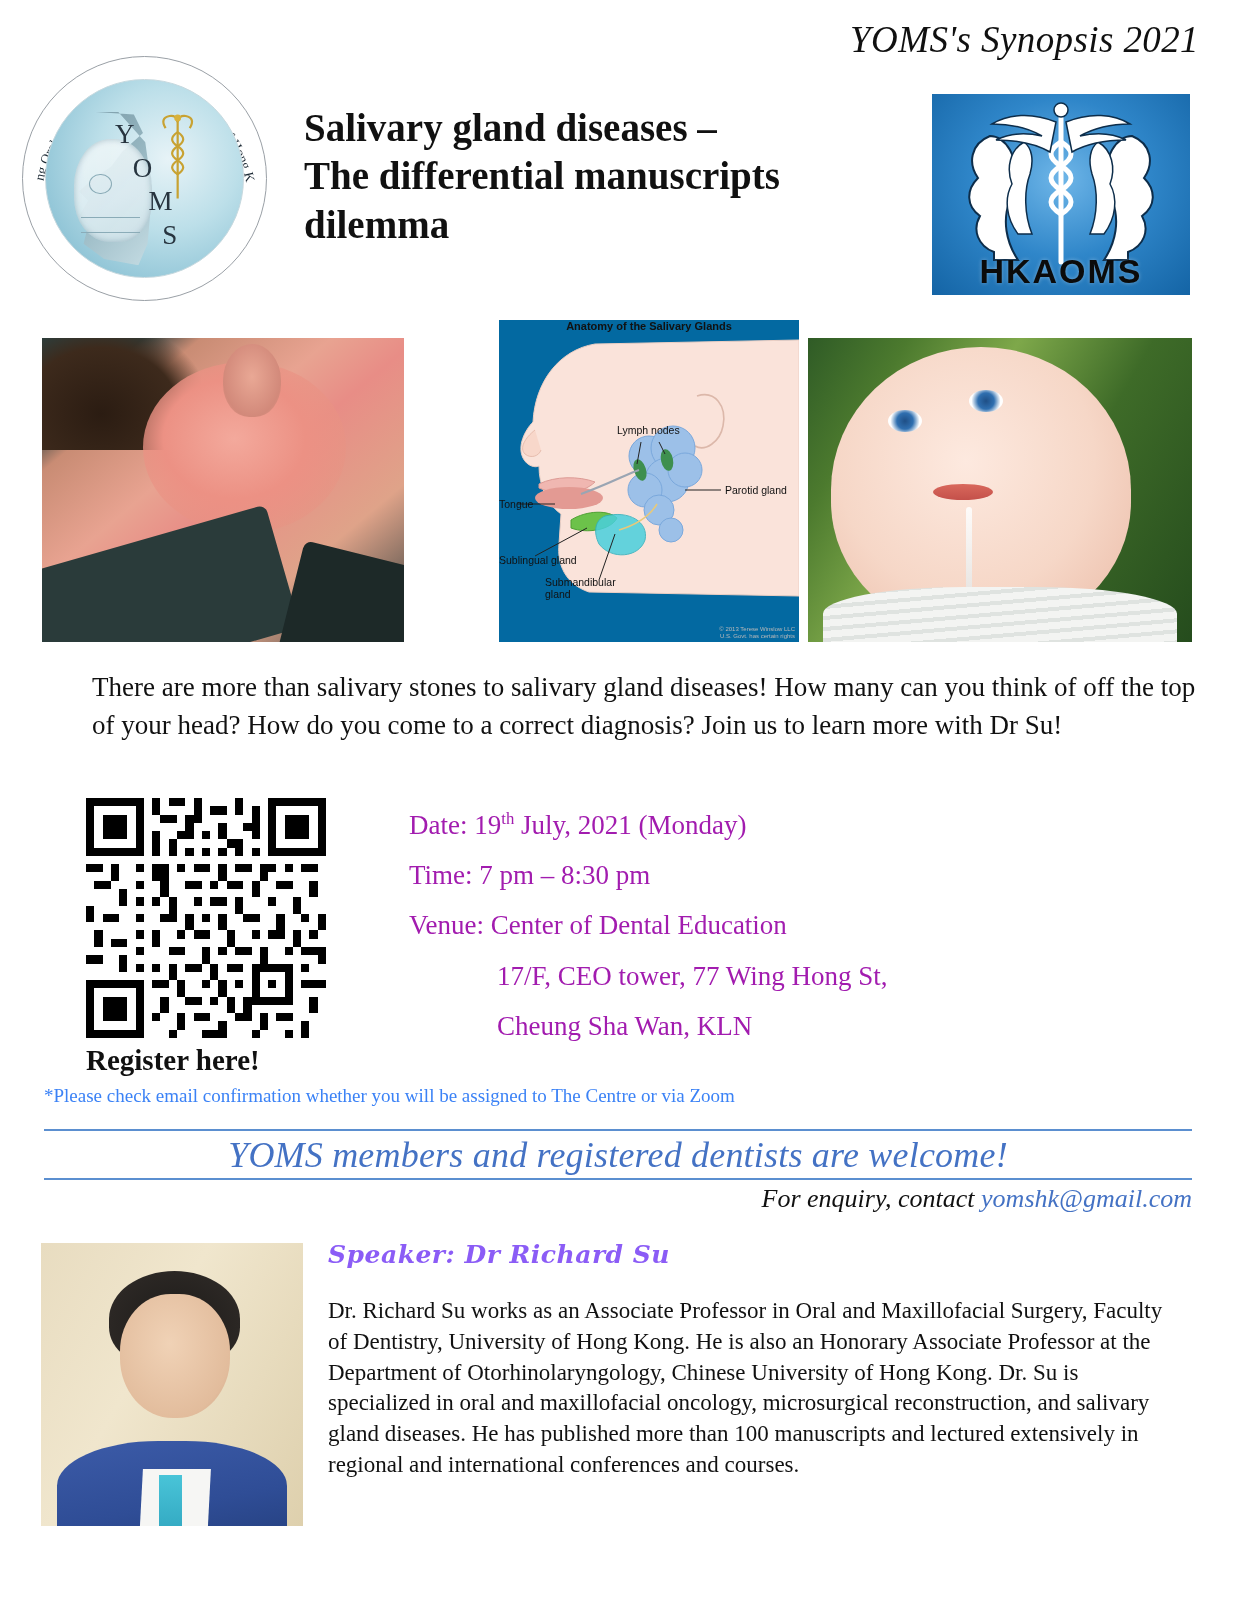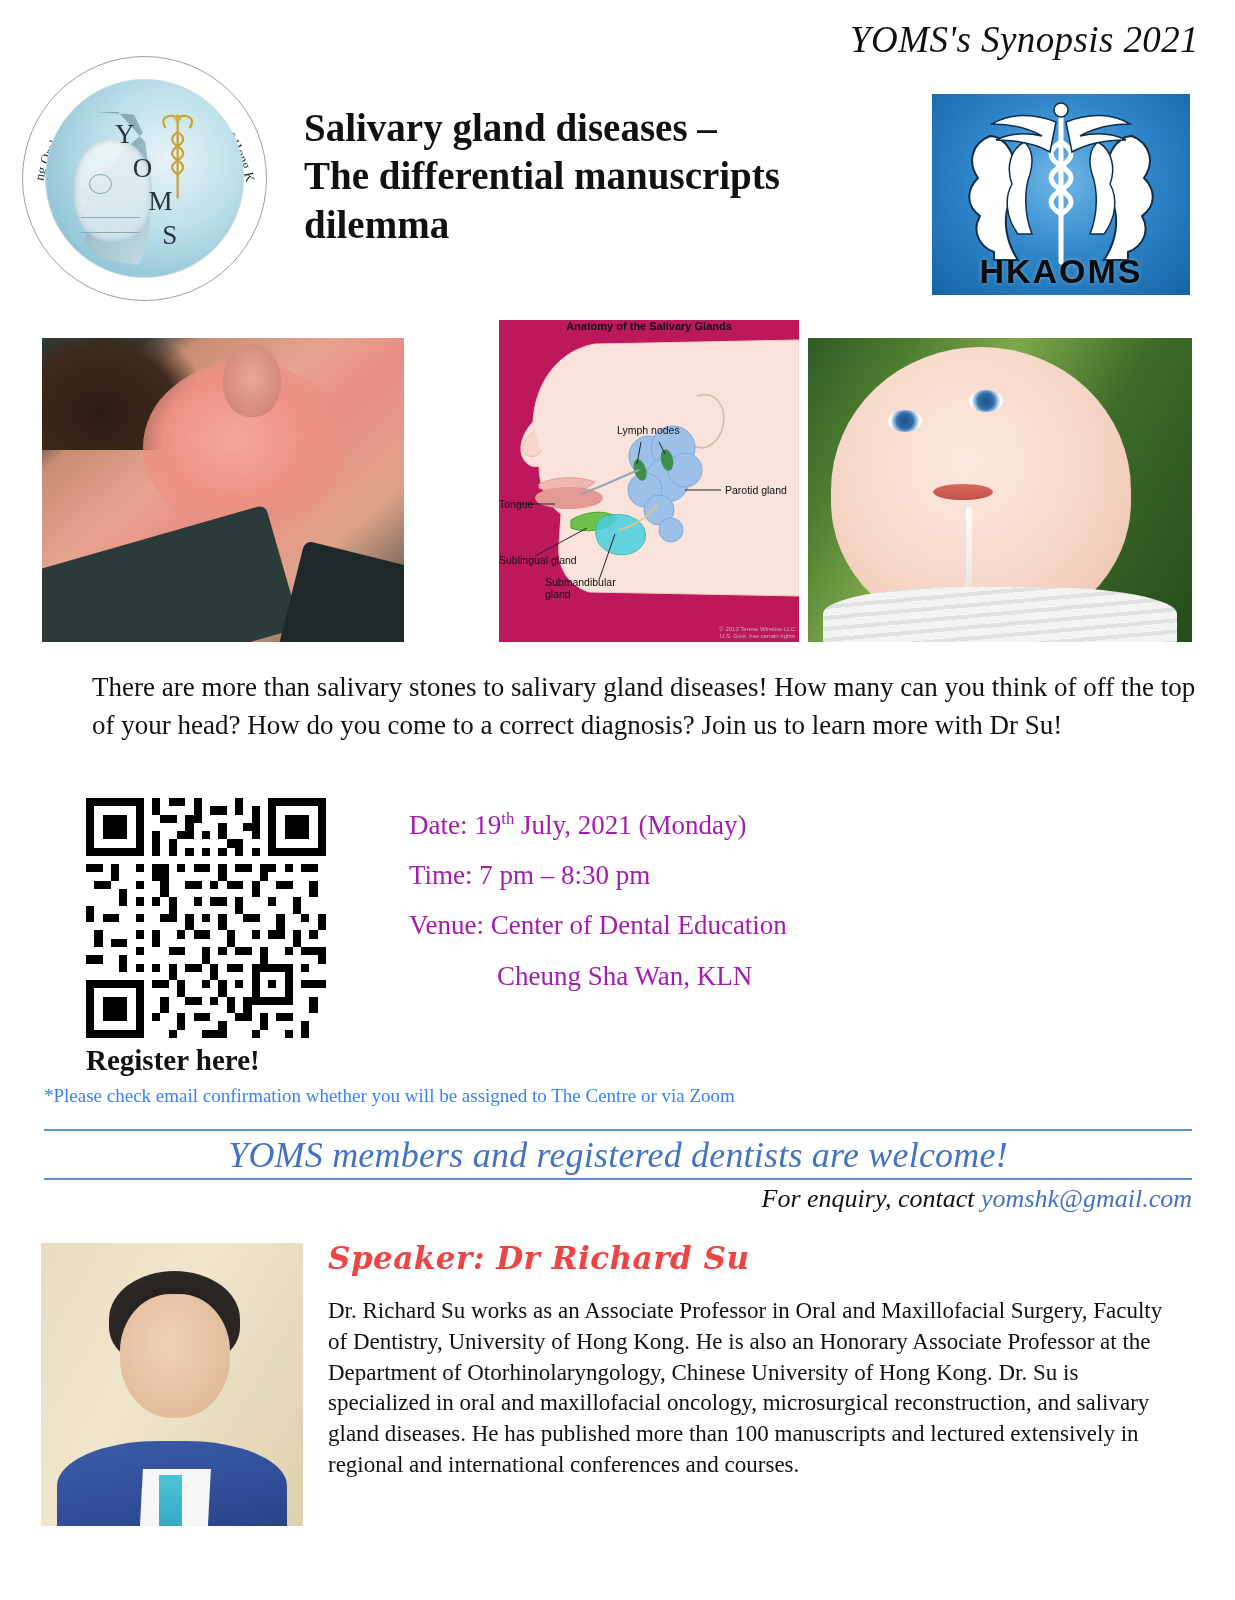--- a/index.html
+++ b/index.html
@@ -121,21 +121,21 @@
     position:absolute; left:-6%; bottom:-8%; width:74%; height:42%;
     background:#2a3b3a; transform:rotate(-16deg); border-radius:8px;
   }
   .pc-collar2{
     position:absolute; right:-10%; bottom:-12%; width:42%; height:40%;
     background:#1d2928; transform:rotate(14deg); border-radius:8px;
   }
 
   .photo-anatomy{
     position:absolute; left:499px; top:-18px; width:300px; height:322px;
-    background:#be185d; overflow:hidden;
+    background:#0369a1; overflow:hidden;
   }
   .anat-title{
     position:absolute; left:0; right:0; top:0; text-align:center;
     font-family:"Liberation Sans", sans-serif; font-weight:bold;
     font-size:11px; color:#111;
   }
   .anat-svg{ position:absolute; left:0; top:14px; }
   .anat-lbl{ font-family:"Liberation Sans", sans-serif; font-size:10.5px; fill:#111; }
   .anat-credit{
     position:absolute; right:4px; bottom:2px;
@@ -246,21 +246,21 @@
     background:#f6f6f4; transform:skewX(-3deg);
   }
   .sp-tie{
     position:absolute; left:45%; bottom:-6%; width:9%; height:24%;
     background:linear-gradient(180deg,#49c4d8,#2ea3bd);
   }
 
   .speaker-name{
     position:absolute; left:328px; top:1240px;
     font-family:"DejaVu Serif", serif;
-    font-style:italic; font-weight:bold; font-size:31px; color:#ef4444;
+    font-style:italic; font-weight:bold; font-size:25px; color:#8b5cf6;
     letter-spacing:.5px;
   }
   .speaker-bio{
     position:absolute; left:328px; top:1296px; width:840px;
     font-size:23px; line-height:1.34; color:#111;
   }
 </style>
 </head>
 <body>
 
@@ -564,20 +564,21 @@
   <div class="qr-caption">Register here!</div>
 </div>
 
 <div class="details">
   <div>
     <span>Date:</span>
     <span>19</span><sup>th</sup><span> July, 2021 (Monday)</span>
   </div>
   <div>Time: 7 pm – 8:30 pm</div>
   <div>Venue: Center of Dental Education</div>
+  <div class="indent">17/F, CEO tower, 77 Wing Hong St,</div>
   <div class="indent">Cheung Sha Wan, KLN</div>
 </div>
 
 <div class="footnote">*Please check email confirmation whether you will be assigned to The Centre or via Zoom</div>
 
 <div class="rule top"></div>
 <div class="welcome">YOMS members and registered dentists are welcome!</div>
 <div class="rule bottom"></div>
 <div class="enquiry">
   <span>For enquiry, contact </span><span class="mail">yomshk@gmail.com</span>

